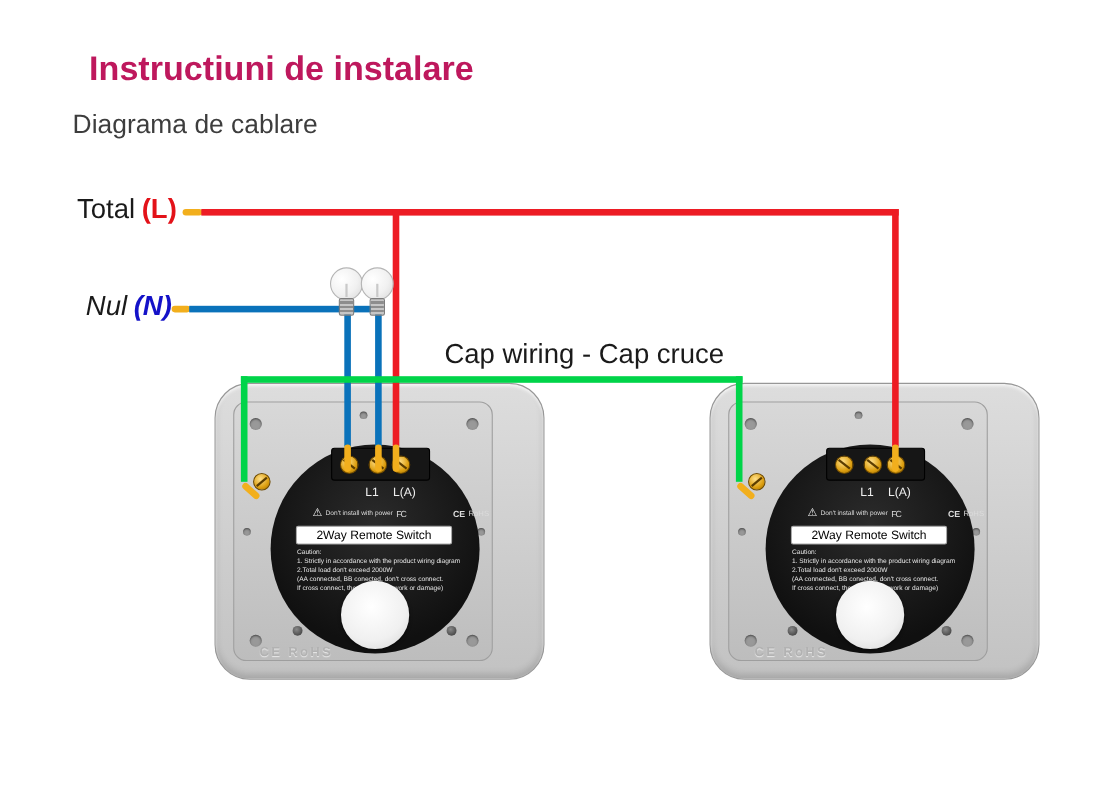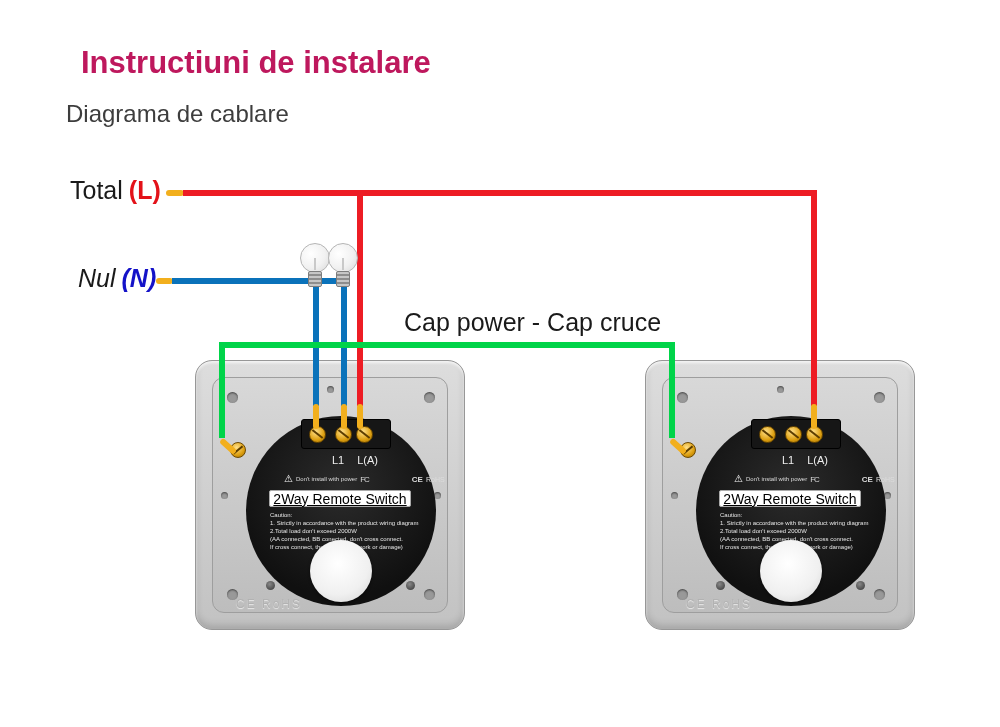--- a/index.html
+++ b/index.html
@@ -57,23 +57,23 @@
   .bulb-glass { position:absolute; left:0; top:0; width:30px; height:30px; border-radius:50%;
     background:radial-gradient(circle at 35% 35%, #ffffff 0%, #f1f1f1 55%, #d7d7d7 100%);
     border:1px solid #b5b5b5; }
   .bulb-glass::after { content:""; position:absolute; left:13px; top:14px; width:2px;
     height:12px; background:#c9c9c9; }
   .bulb-base { position:absolute; left:8px; top:28px; width:14px; height:16px;
     background:repeating-linear-gradient(180deg,#c6c6c6 0 2px,#8d8d8d 2px 4px);
     border:1px solid #7d7d7d; border-radius:2px; }
 
   
-  .switch { position:absolute; top:360px; width:270px; height:270px;
+  .switch { position:absolute; top:348px; width:300px; height:270px;
     background:linear-gradient(180deg,#dddddd,#c2c2c2); border:1px solid #979797;
-    border-radius:17px;
+    border-radius:32px;
     box-shadow: inset 0 2px 3px rgba(255,255,255,.75), inset 0 -4px 7px rgba(0,0,0,.15); }
   .sw1 { left:195px; } .sw2 { left:645px; }
 
   .frame { position:absolute; left:16px; top:16px; width:236px; height:236px;
     background:linear-gradient(180deg,#d8d8d8,#bdbdbd); border:1px solid #9e9e9e;
     border-radius:12px; }
   .hole { position:absolute; border-radius:50%; background:#999;
     box-shadow: inset 0 1px 2px rgba(0,0,0,.55); }
   .hole.c { width:11px; height:11px; }
   .h-tl { left:14px; top:14px; } .h-tr { left:211px; top:14px; }
@@ -104,35 +104,35 @@
   .tlabels { position:absolute; left:86px; top:38px; display:flex; gap:13px;
     font-size:11px; color:#efefef; }
   .warnrow { position:absolute; left:38px; top:58px; display:flex; align-items:center;
     gap:3px; font-size:6px; color:#dcdcdc; white-space:nowrap; }
   .tri { font-size:10px; line-height:1; color:#eee; }
   .fcc { font-weight:400; font-size:8px; letter-spacing:-1px; }
   .ce  { font-weight:700; font-size:8px;margin-left:40px; }
   .rohs{ font-size:7px; }
 
   .prodbox { position:absolute; left:23px; top:74px; width:142px; height:17px;
-    background:#fff; color:#000; font-size:14px; display:flex; align-items:center;
-    justify-content:center; border:1px solid #aaa; border-radius:2px; white-space:nowrap;text-decoration:underline; }
+    background:#fff; color:#000; font-size:11px; display:flex; align-items:center;
+    justify-content:center; border:1px solid #aaa; border-radius:2px; white-space:nowrap; }
 
   .caution { position:absolute; left:24px; top:96px; font-size:6px; color:#e6e6e6;
     line-height:1.32; white-space:nowrap; }
 
   .dome { position:absolute; left:64px; top:124px; width:62px; height:62px; border-radius:50%;
     background:radial-gradient(circle at 45% 38%, #ffffff 0%, #f0f0f0 60%, #d2d2d2 100%);
     box-shadow: 0 1px 3px rgba(0,0,0,.6); }
 
   .mscrew { position:absolute; width:9px; height:9px; border-radius:50%;
     background:radial-gradient(circle at 40% 35%, #888, #333); }
   .ms-l { left:20px; top:165px; } .ms-r { left:160px; top:165px; }
 
-  .watermark { position:absolute; left:40px; top:236px; font-size:12px; font-weight:400;
+  .watermark { position:absolute; left:40px; top:236px; font-size:12px; font-weight:700;
     color:#b2b2b2; letter-spacing:2px; text-shadow:0 1px 1px #ececec; }
 </style>
 </head>
 <body>
 
 <div class="canvas">
 
   <h1 class="title">Instructiuni de instalare</h1>
   <div class="subtitle">Diagrama de cablare</div>
 
@@ -252,15 +252,15 @@
     <span class="bulb-glass"></span>
     <span class="bulb-base"></span>
   </div>
 
   <div class="net-label phase-label">
     <span>Total</span><span class="tag tag-red">(L)</span>
   </div>
   <div class="net-label neutral-label">
     <span>Nul</span><span class="tag tag-blue">(N)</span>
   </div>
-  <div class="traveler-label">Cap power - Cap cruce</div>
+  <div class="traveler-label">Cap wiring - Cap cruce</div>
 
 </div>
 
 </body></html>

